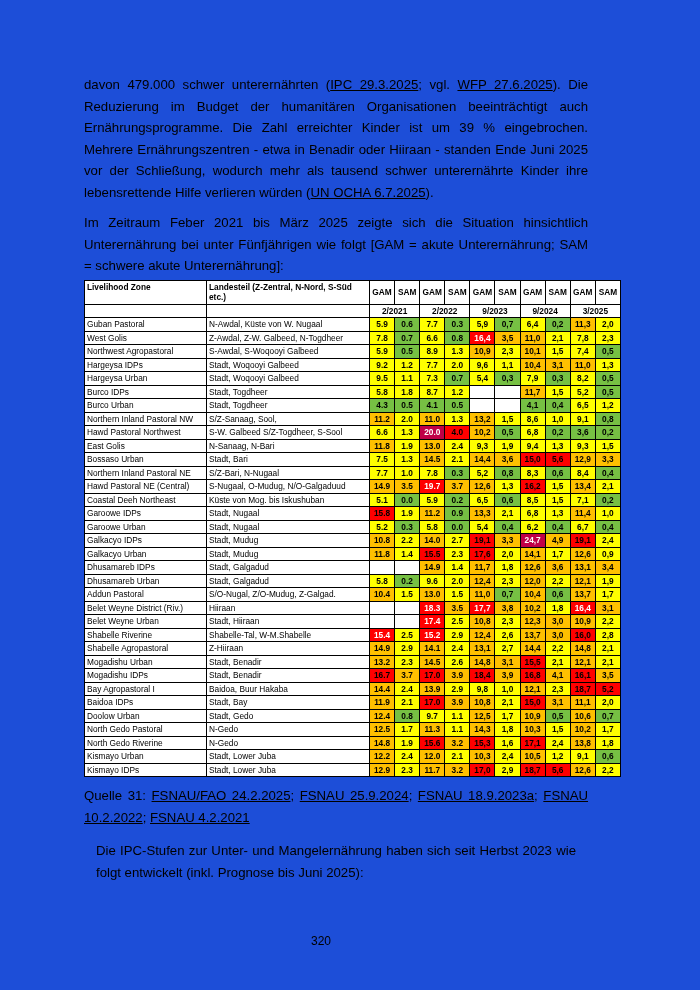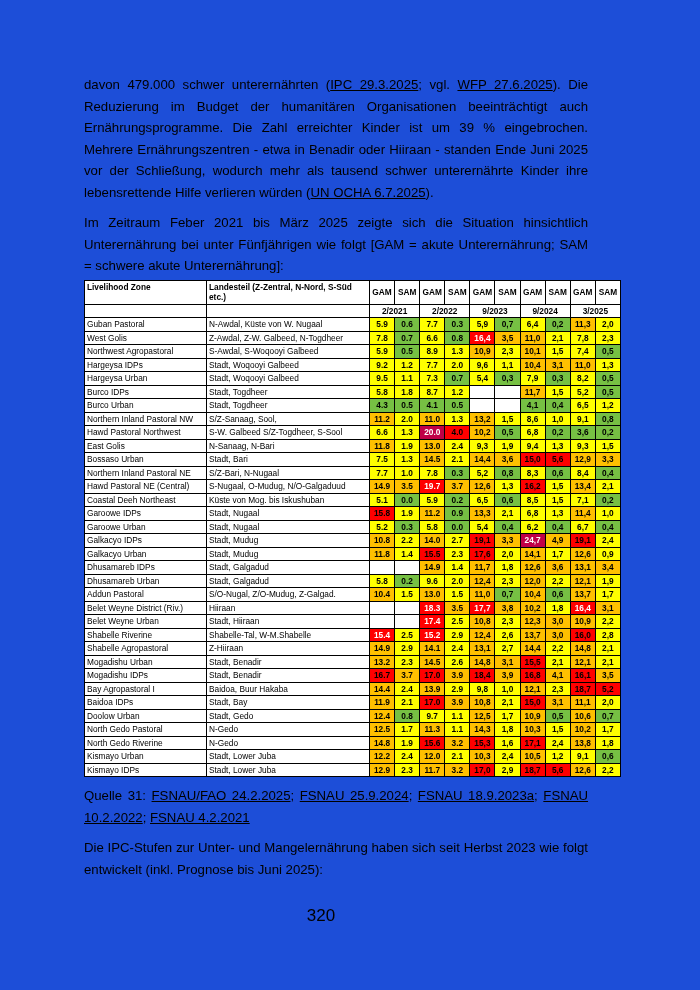--- a/index.html
+++ b/index.html
@@ -22,22 +22,22 @@
   .nut td.zone,.nut td.region{text-align:left;background:#fff;font-weight:normal;}
   .nut td.val{text-align:center;font-weight:bold;}
   .cg{background:#76C043;}
   .cy{background:#FFFF00;}
   .co{background:#FFC000;}
   .cr{background:#FF0000;}
   .cc{background:#C00047;color:#fff;}
   .crw{background:#FF0000;color:#fff;}
   .cw{background:#FFFFFF;}
   .source{margin:0 0 18px 0;}
-  #p3{margin:0;}
-  .pageno{position:absolute;bottom:64px;left:0;width:642px;text-align:center;font-size:17px;}
+  #p3{margin:12px;}
+  .pageno{position:absolute;bottom:42px;left:0;width:642px;text-align:center;font-size:12px;}
 </style>
 </head>
 <body>
 
 <div class="page">
   <p class="body-text" id="p1"><span>davon 479.000 schwer unterernährten (</span><span class="u">IPC 29.3.2025</span><span>; vgl. </span><span class="u">WFP 27.6.2025</span><span>). Die Reduzierung im Budget der humanitären Organisationen beeinträchtigt auch Ernährungsprogramme. Die Zahl erreichter Kinder ist um 39 % eingebrochen. Mehrere Ernährungszentren - etwa in Benadir oder Hiiraan - standen Ende Juni 2025 vor der Schließung, wodurch mehr als tausend schwer unterernährte Kinder ihre lebensrettende Hilfe verlieren würden (</span><span class="u">UN OCHA 6.7.2025</span><span>).</span></p>
   <p class="body-text" id="p2">Im Zeitraum Feber 2021 bis März 2025 zeigte sich die Situation hinsichtlich Unterernährung bei unter Fünfjährigen wie folgt [GAM = akute Unterernährung; SAM = schwere akute Unterernährung]:</p>
   <table class="nut" id="nut-table">
       <colgroup>
         <col style="width: 122px;">

